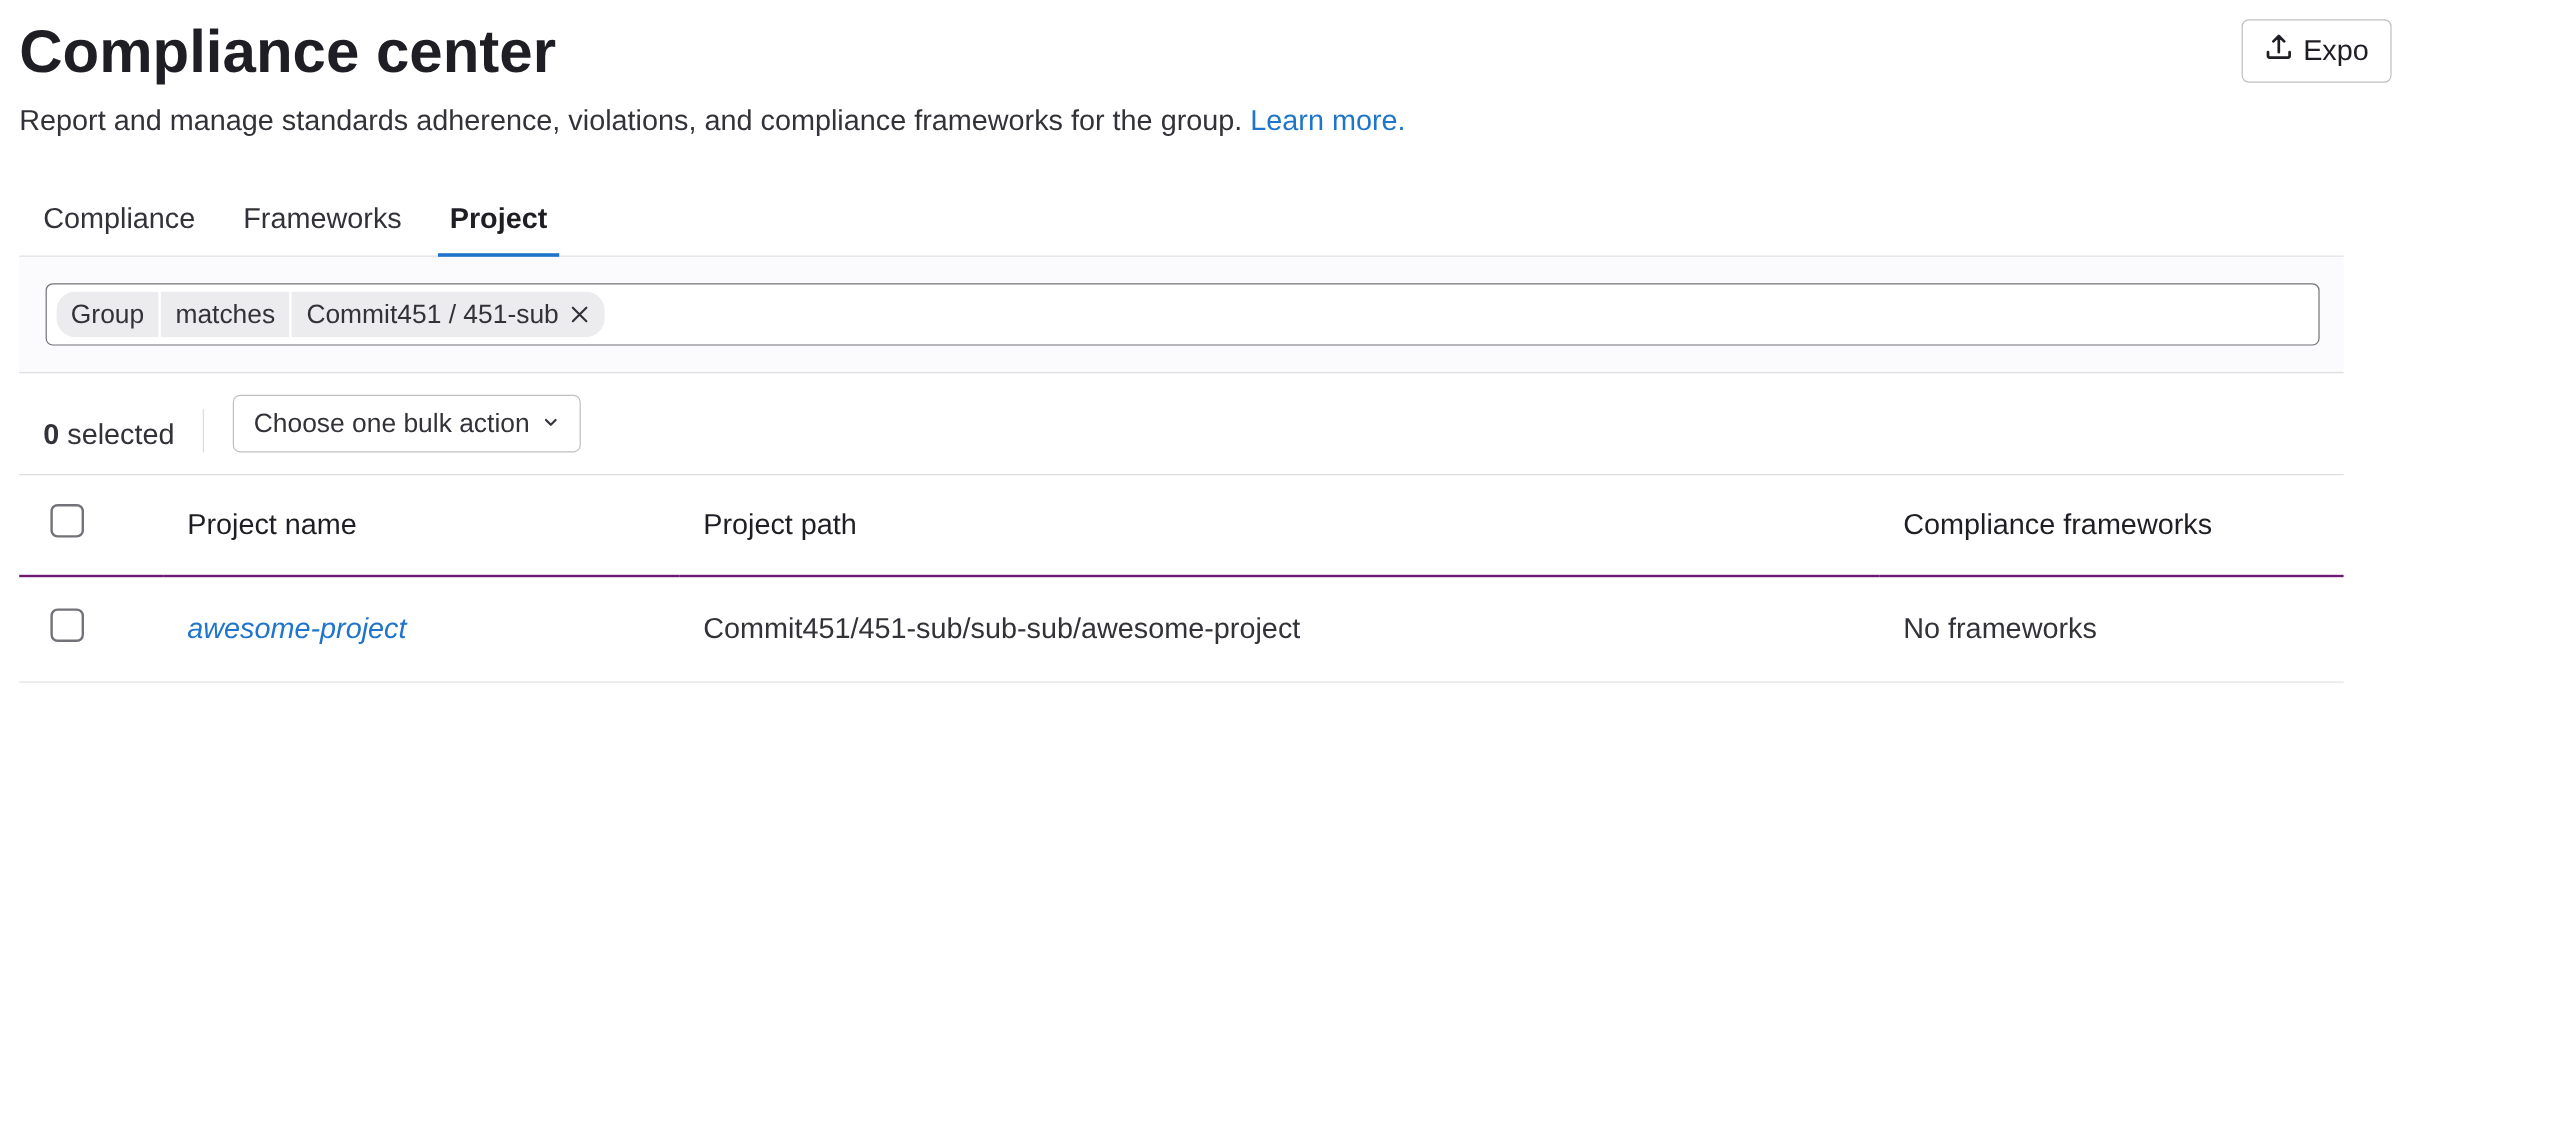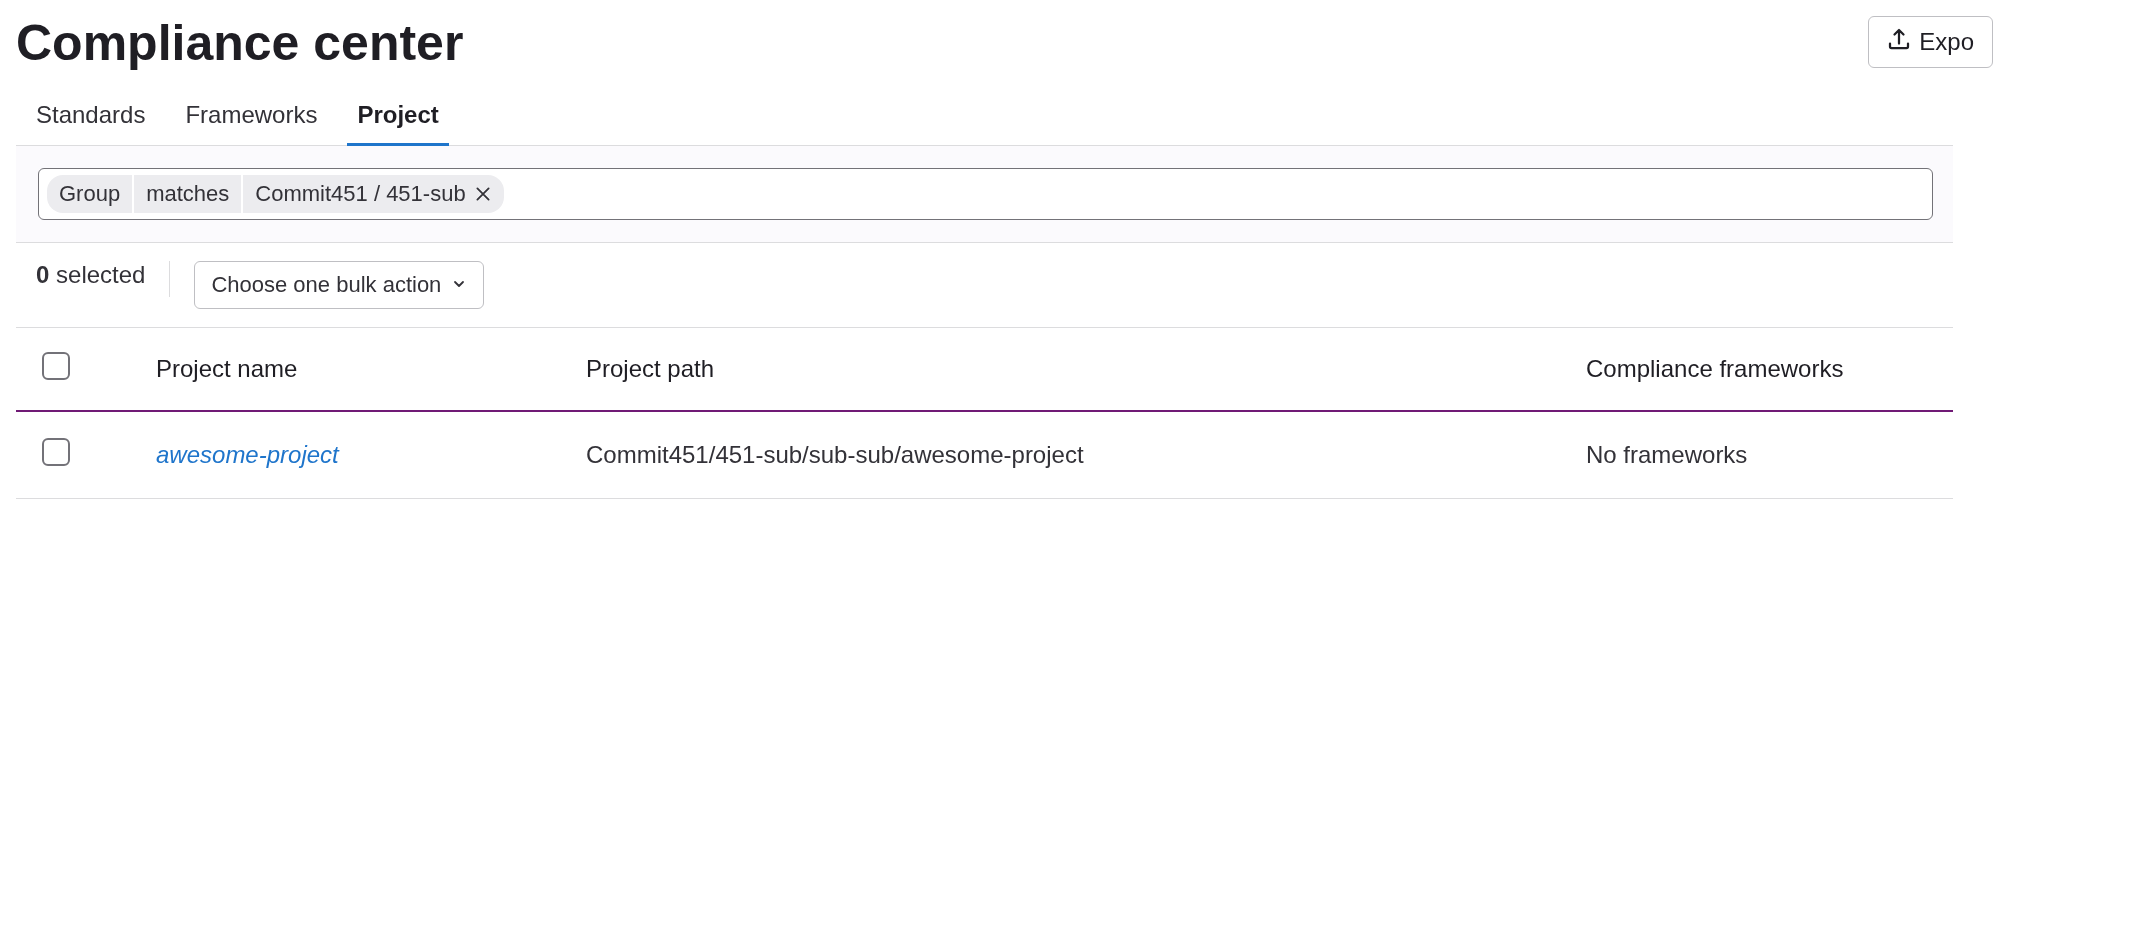--- a/index.html
+++ b/index.html
@@ -121,21 +121,21 @@
       display: inline-flex;
       align-items: center;
       margin-left: 8px;
     }
     .chip-close svg {
       width: 18px;
       height: 18px;
     }
     .bulk-row {
       display: flex;
-      align-items: flex-start;
+      align-items: flex-end;
       padding: 18px 20px;
       gap: 24px;
       border-bottom: 1px solid #dcdcde;
     }
     .selected-count {
       font-size: 24px;
       color: #333238;
     }
     .selected-count .num {
       font-weight: 700;
@@ -209,23 +209,26 @@
     <button class="export-btn">
       <span>
         <svg viewBox="0 0 16 16" fill="none" stroke="currentColor" stroke-width="1.5" stroke-linecap="round" stroke-linejoin="round">
           <path d="M8 11V2M8 2L5 5M8 2l3 3M2 11v2a1 1 0 001 1h10a1 1 0 001-1v-2"></path>
         </svg>
       </span>
       <span>Expo</span>
     </button>
   </div>
 
+  <p class="subtitle">
+    <span>Report and manage standards adherence, violations, and compliance frameworks for the group. </span><a href="#">Learn more.</a>
+  </p>
 
   <div class="tabs">
-    <button class="tab">Standards</button>
+    <button class="tab">Compliance</button>
     <button class="tab">Frameworks</button>
     <button class="tab active">Project</button>
   </div>
 
   <div class="filter-bar-wrap">
     <div class="filter-bar">
       <span class="filter-chip">
         <span class="chip-seg">Group</span>
         <span class="chip-seg">matches</span>
         <span class="chip-seg">

